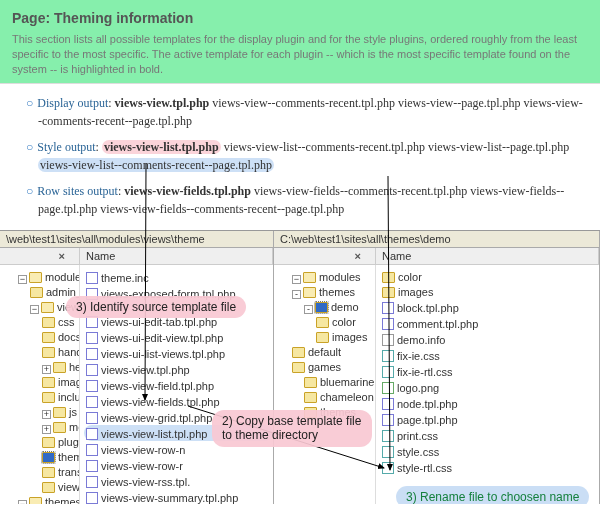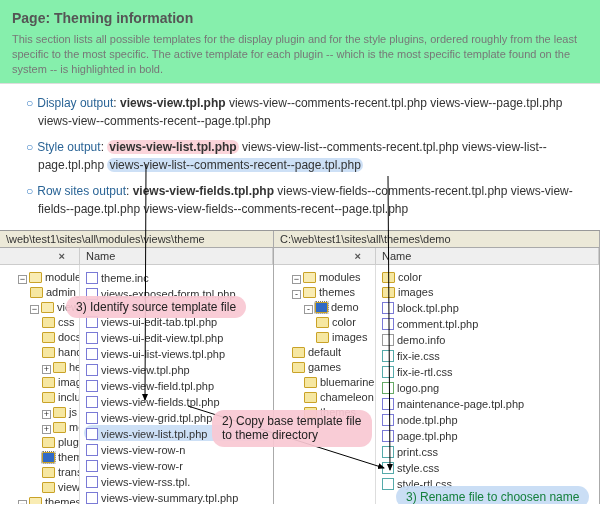--- a/index.html
+++ b/index.html
@@ -1,21 +1,21 @@
 <!DOCTYPE html>
 <html><head>
 <meta charset="utf-8">
 <style>
   * { box-sizing: border-box; margin: 0; padding: 0; }
   body { font-family: Verdana, Arial, sans-serif; font-size: 11px; color: #333; background: #fff; width: 600px; }
   .top-panel { background: #86efac; padding: 10px 12px 6px; border-bottom: 1px solid #ddd; }
   .page-title { font-size: 14px; font-weight: bold; color: #555; margin-bottom: 6px; }
   .page-desc { font-size: 11px; color: #777; line-height: 1.35; }
   .outputs { padding: 10px 16px 4px 26px; font-size: 12px; line-height: 1.5; position: relative; }
-  .output-item { margin-bottom: 8px; text-indent: -12px; padding-left: 12px; }
+  .output-item { margin-bottom: 8px; text-indent: -12px; padding-left: 12px; font-family: Liberation Serif, serif; }
   .bullet { color: #3b7fc4; margin-right: 4px; }
   .out-label { color: #2a6496; }
   .out-label::after { content: ": "; color:#333;}
   .bold-tpl { font-weight: bold; color: #333; }
   .hl-pink { background: #fbd4da; border-radius: 10px; padding: 0 2px;}
   .hl-blue { background: #cde0f6; border-radius: 10px; padding: 0 2px;}
 
   .explorer { display: flex; height: 274px; border-top: 1px solid #999; font-family: Tahoma, sans-serif; font-size: 11px; position: relative; }
   .pane { display:flex; flex-direction:column; border-right: 1px solid #aaa; overflow:hidden; }
   .pane.half { flex: 0 0 274px; }
@@ -163,21 +163,20 @@
       <div class="filelist">
         <ul id="rfiles">
               <li class=""><span class="fold"></span>color</li>
               <li class=""><span class="fold"></span>images</li>
               <li class=""><span class="fileicon php"></span>block.tpl.php</li>
               <li class=""><span class="fileicon php"></span>comment.tpl.php</li>
               <li class=""><span class="fileicon txt"></span>demo.info</li>
               <li class=""><span class="fileicon css"></span>fix-ie.css</li>
               <li class=""><span class="fileicon css"></span>fix-ie-rtl.css</li>
               <li class=""><span class="fileicon png"></span>logo.png</li>
-              <li class=""><span class="fileicon php"></span>maintenance-page.tpl.php</li>
               <li class=""><span class="fileicon php"></span>node.tpl.php</li>
               <li class=""><span class="fileicon php"></span>page.tpl.php</li>
               <li class=""><span class="fileicon css"></span>print.css</li>
               <li class=""><span class="fileicon css"></span>style.css</li>
               <li class=""><span class="fileicon css"></span>style-rtl.css</li>
             </ul>
       </div>
     </div>
   </div>
 </div>

